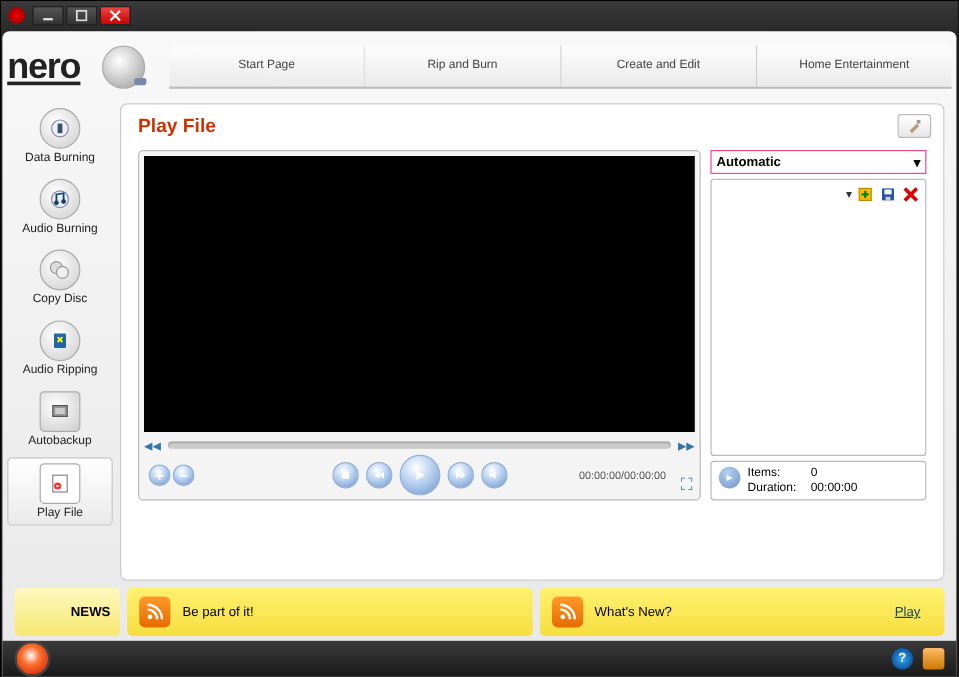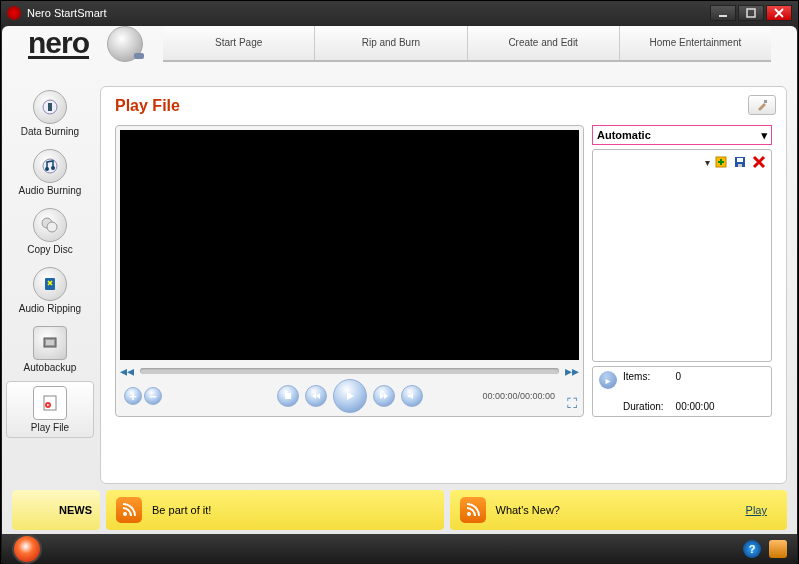--- a/index.html
+++ b/index.html
@@ -6,21 +6,21 @@
 body { font-family: Tahoma, Arial, sans-serif; font-size: 11px; background: #4a4a4a; width: 799px; height: 564px; overflow: hidden; }
 .window { width: 799px; height: 564px; background: linear-gradient(to bottom, #2a2a2a, #1a1a1a); border: 1px solid #000; position: relative; }
 .titlebar { height: 24px; background: linear-gradient(to bottom, #3a3a3a, #2a2a2a); display: flex; align-items: center; padding: 0 6px; color: #fff; }
 .titlebar-icon { width: 14px; height: 14px; background: radial-gradient(circle, #e00, #800); border-radius: 50%; margin-right: 6px; }
 .titlebar-title { flex: 1; font-size: 11px; }
 .titlebar-btns { display: flex; gap: 2px; }
 .tbtn { width: 26px; height: 16px; background: linear-gradient(to bottom, #555, #333); border: 1px solid #222; display: flex; align-items: center; justify-content: center; cursor: pointer; }
 .tbtn.close { background: linear-gradient(to bottom, #e44, #c00); }
 .tbtn svg { width: 10px; height: 10px; }
 .chrome { background: linear-gradient(to bottom, #f8f8f8, #e8e8e8); height: 538px; border-radius: 6px 6px 0 0; margin: 1px; position: relative; }
-.header { height: 60px; display: flex; padding: 0 26px; }
+.header { height: 60px; display: flex; align-items: center; padding: 0 4px; }
 .logo { font-family: Arial Black, Arial; font-size: 30px; font-weight: 900; letter-spacing: -1px; color: #222; text-decoration: underline; text-underline-offset: 3px; }
 .disc-hdr { width: 36px; height: 36px; border-radius: 50%; background: radial-gradient(circle at 40% 35%, #fff, #ccc, #999); border: 1px solid #aaa; margin-left: 18px; position: relative; }
 .disc-hdr::after { content: ""; position: absolute; right: -2px; bottom: 2px; width: 10px; height: 6px; border-radius: 2px; background: #78a; }
 .topnav { display: flex; flex: 1; margin-left: 20px; height: 36px; align-items: stretch; border-bottom: 2px solid #bbb; }
 .topnav-item { flex: 1; text-align: center; font-size: 10px; color: #444; padding: 4px 2px; border-right: 1px solid #ccc; background: linear-gradient(to bottom, #fdfdfd, #eaeaea); cursor: pointer; display: flex; align-items: center; justify-content: center; line-height: 1.2; }
 .topnav-item:first-child { border-radius: 4px 0 0 0; }
 .topnav-item:last-child { border-right: none; border-radius: 0 4px 0 0; }
 .body { display: flex; height: 398px; padding: 0 10px 0 4px; gap: 6px; }
 .sidebar { width: 88px; display: flex; flex-direction: column; gap: 4px; }
 .side-item { display: flex; flex-direction: column; align-items: center; gap: 2px; padding: 4px 2px; cursor: pointer; border-radius: 4px; font-size: 10px; color: #222; }
@@ -43,39 +43,38 @@
 .time { position: absolute; right: 24px; font-size: 9px; color: #555; }
 .full { position: absolute; right: 2px; bottom: 0; cursor: pointer; color: #37a; font-size: 14px; }
 .playlist-col { width: 180px; display: flex; flex-direction: column; gap: 4px; }
 .dropdown { border: 1px solid #ec4899; background: #fff; height: 20px; display: flex; align-items: center; justify-content: space-between; padding: 0 4px; font-weight: bold; font-size: 11px; cursor: pointer; }
 .pl-box { flex: 1; border: 1px solid #bbb; background: #fff; border-radius: 3px; position: relative; }
 .pl-tools { position: absolute; top: 4px; right: 4px; display: flex; gap: 3px; align-items: center; }
 .pl-tools span { cursor: pointer; font-size: 10px; }
 .ic { width: 16px; height: 16px; display: inline-flex; align-items: center; justify-content: center; }
 .info-box { border: 1px solid #bbb; background: #fff; border-radius: 3px; padding: 4px 6px; display: flex; gap: 6px; font-size: 10px; }
 .info-box .play-ic { width: 18px; height: 18px; border-radius: 50%; background: radial-gradient(circle at 40% 30%, #b8d1f0, #6b92c9); display: flex; align-items: center; justify-content: center; color: #fff; }
-.info-grid { display: grid; grid-template-columns: auto auto; gap: 19px 12px; }
+.info-grid { display: grid; grid-template-columns: auto auto; gap: 1px 12px; }
 .news { display: flex; align-items: stretch; height: 40px; margin: 6px 10px 0 10px; gap: 6px; }
 .news-label { width: 88px; background: linear-gradient(to bottom, #fff8c0, #f6e870); border-radius: 4px; display: flex; align-items: center; justify-content: flex-end; padding-right: 8px; font-weight: bold; font-size: 11px; }
 .news-item { flex: 1; background: linear-gradient(to bottom, #fff170, #f5de3f); border-radius: 4px; display: flex; align-items: center; padding: 16px 10px; gap: 10px; font-size: 11px; }
 .rss { width: 26px; height: 26px; border-radius: 5px; background: linear-gradient(to bottom, #ff9a2a, #e76b00); display: flex; align-items: center; justify-content: center; }
 .news-next { display: flex; align-items: center; color: #146; text-decoration: underline; cursor: pointer; padding: 0 10px; }
 .statusbar { position: absolute; bottom: 0; left: 0; right: 0; height: 30px; background: linear-gradient(to bottom, #3a3a3a, #1a1a1a); display: flex; align-items: center; padding: 0 10px; }
 .burn-ic { width: 30px; height: 30px; border-radius: 50%; background: radial-gradient(circle at 45% 40%, #fff, #ff7030 35%, #c01800); border: 2px solid #444; }
 .status-right { margin-left: auto; display: flex; gap: 8px; }
 .status-right .sic { width: 18px; height: 18px; border-radius: 50%; background: radial-gradient(circle, #3af, #037); cursor: pointer; display: flex; align-items: center; justify-content: center; color: #fff; font-size: 11px; font-weight: bold; }
 .status-right .sic.db { background: linear-gradient(to bottom, #fb6, #c70); border-radius: 3px; }
 </style>
 </head>
 <body>
 
 <div class="window">
   <div class="titlebar">
     <div class="titlebar-icon"></div>
-    <div class="titlebar-title">Nero StartSmart</div>
     <div class="titlebar-btns">
       <div class="tbtn">
           <svg viewBox="0 0 10 10">
             <rect x="1" y="7" width="8" height="2" fill="#ddd"></rect>
           </svg>
         </div>
       <div class="tbtn">
           <svg viewBox="0 0 10 10">
             <rect x="1" y="1" width="8" height="8" fill="none" stroke="#ddd" stroke-width="1.5"></rect>
           </svg>

